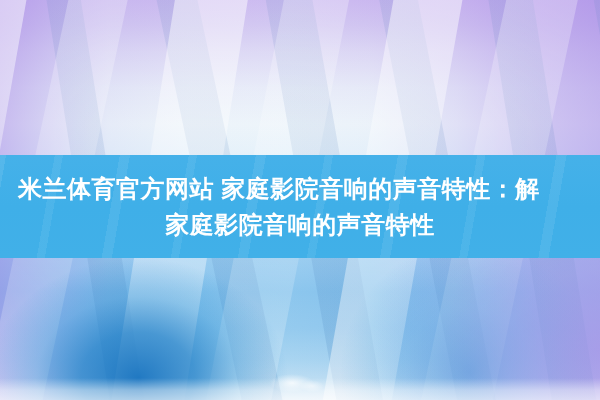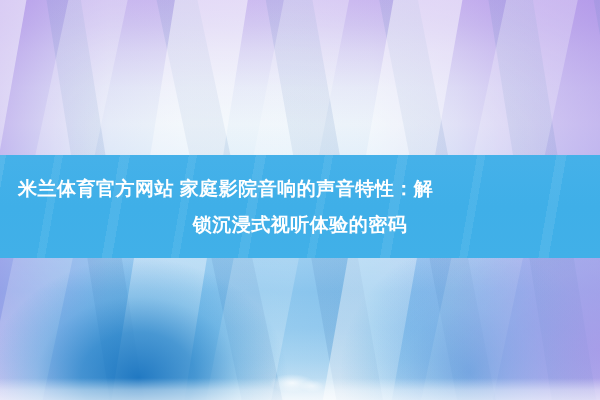--- a/index.html
+++ b/index.html
@@ -153,21 +153,21 @@
                               rgba(255,255,255,0.07) 320px 328px, rgba(255,255,255,0) 328px 392px,
                               rgba(255,255,255,0.08) 392px 402px, rgba(255,255,255,0) 402px 470px,
                               rgba(255,255,255,0.07) 470px 478px, rgba(255,255,255,0) 478px 548px,
                               rgba(255,255,255,0.08) 548px 558px, rgba(255,255,255,0) 558px 640px);
   }
   .title-line {
     position: relative;
     z-index: 2;
     color: #ffffff;
     font-weight: bold;
-    font-size: 19px;
+    font-size: 24px;
     line-height: 36px;
     letter-spacing: 0.5px;
     white-space: nowrap;
     text-align: center;
   }
   #title-line-1 { width: 100%; padding: 0 18px; box-sizing: border-box; text-align: left; }
   #title-line-2 { width: 100%; text-align: center; }
 </style>
 </head>
 <body>
@@ -193,16 +193,16 @@
   </div>
 
   <div class="bg-layer bg-pool"></div>
   <div class="bg-layer bg-corner"></div>
   <div class="bg-layer bg-sparkle"></div>
   <div class="bg-layer bg-haze"></div>
 
   <div id="title-band">
     <div id="band-streaks"></div>
     <div class="title-line" id="title-line-1">米兰体育官方网站 家庭影院音响的声音特性：解</div>
-    <div class="title-line" id="title-line-2">锁沉浸式视听体验的密码</div>
+    <div class="title-line" id="title-line-2">家庭影院音响的声音特性</div>
   </div>
 
 </div>
 
 </body></html>

